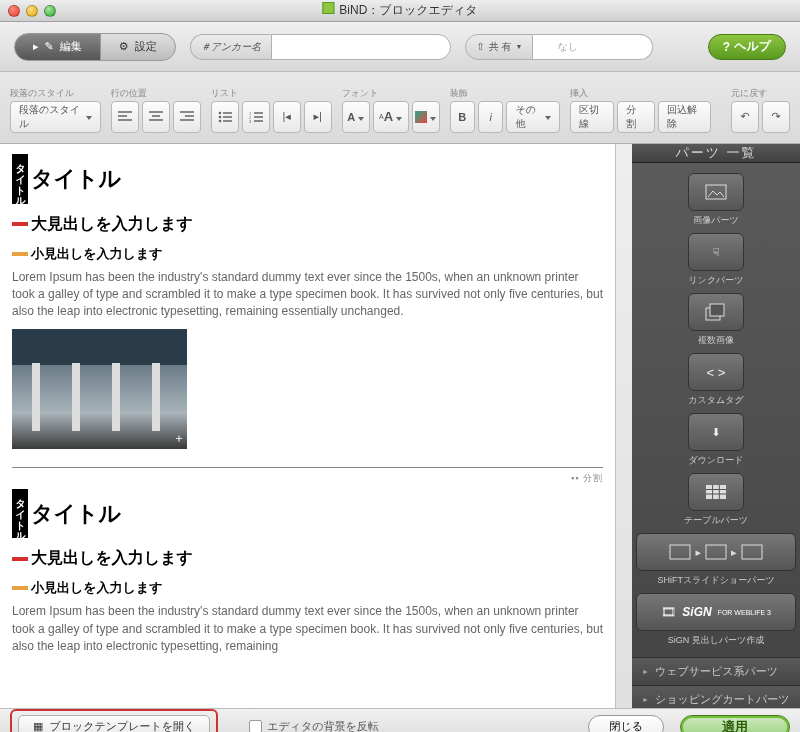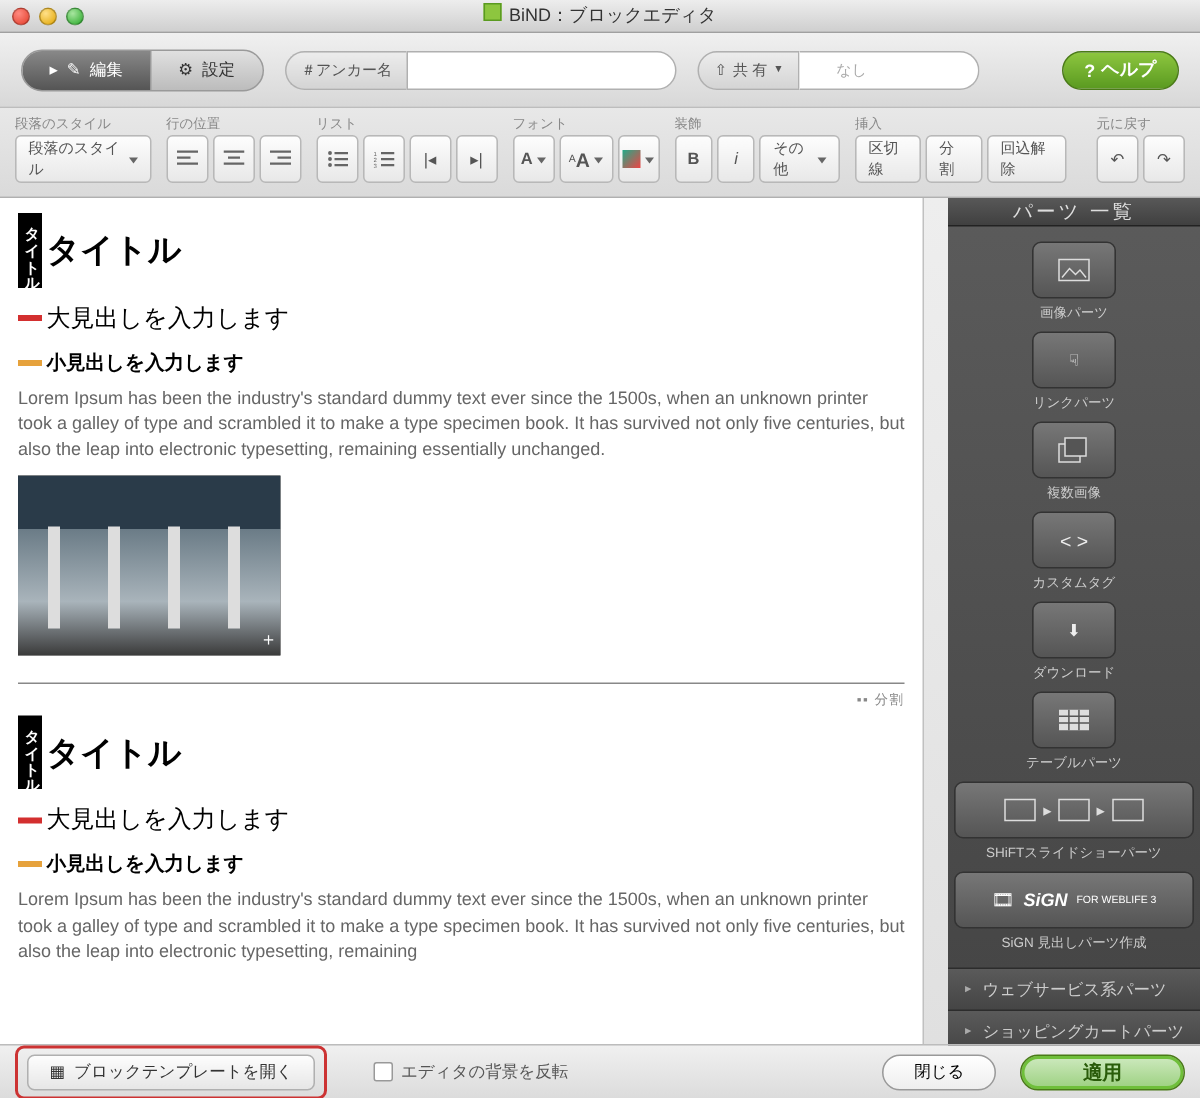--- a/index.html
+++ b/index.html
@@ -15,31 +15,31 @@
 .title { position: absolute; left: 50%; transform: translateX(-50%); font-size: 12px; color: #333; display: flex; align-items: flex-start; gap: 5px; }
 .title-ico { width: 12px; height: 12px; background: #8dc63f; border: 1px solid #5a9a20; }
 
 
 .toolbar1 { height: 50px; background: linear-gradient(#f0f0f0,#d8d8d8); display: flex; align-items: center; padding: 0 14px; gap: 14px; border-bottom: 1px solid #bdbdbd; }
 .seg { display: flex; background: linear-gradient(#e0e0e0,#bcbcbc); border-radius: 16px; border: 1px solid #9a9a9a; overflow: hidden; height: 28px; }
 .seg-btn { padding: 0 18px; display: flex; align-items: center; gap: 6px; border-left: 1px solid #9a9a9a; color: #333; }
 .seg-btn:first-child { border-left: none; }
 .seg-active { background: linear-gradient(#888,#555); color: #fff; }
 .fld { display: flex; align-items: center; height: 26px; }
-.fld-lbl { background: linear-gradient(#ececec,#d4d4d4); border: 1px solid #b0b0b0; border-right: none; padding: 0 10px; height: 26px; display: flex; align-items: center; border-radius: 13px 0 0 13px; font-size: 10px; color: #555; }
+.fld-lbl { background: linear-gradient(#ececec,#d4d4d4); border: 1px solid #b0b0b0; border-right: none; padding: 0 10px; height: 26px; display: flex; align-items: center; border-radius: 13px 0 0 13px; font-size: 10px; color: #555; font-style: italic; }
 .fld-input, .fld-input-r { border: 1px solid #b0b0b0; height: 26px; background: #fff; padding: 0 8px; font-size: 10px; }
 .fld-input { border-radius: 0 13px 13px 0; width: 180px; }
 .share-inner { display: flex; }
 .share-btn { background: linear-gradient(#ececec,#d4d4d4); border: 1px solid #b0b0b0; border-radius: 13px 0 0 13px; height: 26px; padding: 0 10px; display: flex; align-items: center; gap: 4px; font-size: 10px; color: #555; }
 .share-val { border: 1px solid #b0b0b0; border-left: none; border-radius: 0 13px 13px 0; height: 26px; width: 120px; background: #fff; display: flex; align-items: center; padding: 0 24px; color: #aaa; font-size: 10px; }
 .help { background: linear-gradient(#8dc63f,#5a9a20); color: #fff; border-radius: 13px; height: 26px; padding: 0 14px; display: flex; align-items: center; gap: 4px; border: 1px solid #4a7a18; font-size: 12px; font-weight: bold; }
 .spacer { flex: 1; }
 
 
-.toolbar2 { height: 60px; background: linear-gradient(#e8e8e8,#dadada); border-bottom: 1px solid #b0b0b0; display: flex; padding: 4px 10px 0 10px; gap: 10px; }
+.toolbar2 { height: 72px; background: linear-gradient(#e8e8e8,#dadada); border-bottom: 1px solid #b0b0b0; display: flex; padding: 4px 10px 0 10px; gap: 10px; align-items: center; }
 .grp { display: flex; flex-direction: column; gap: 2px; }
 .grp-lbl { font-size: 9px; color: #888; height: 12px; }
 .grp-btns { display: flex; gap: 3px; }
 .smbtn { width: 28px; height: 32px; background: linear-gradient(#fdfdfd,#e8e8e8); border: 1px solid #b8b8b8; border-radius: 4px; display: flex; align-items: center; justify-content: center; font-size: 11px; color: #555; position: relative; }
 .smbtn.w { width: auto; padding: 0 8px; font-size: 10px; }
 .smbtn .drop::after { content: ""; border-left: 3px solid transparent; border-right: 3px solid transparent; border-top: 4px solid #666; margin-left: 3px; display: inline-block; }
 .smbtn svg { width: 14px; height: 12px; }
 
 
 .main { display: flex; height: 564px; }
@@ -47,21 +47,21 @@
 .scroll-gutter { width: 16px; background: linear-gradient(#eee,#e0e0e0); }
 .sidebar { width: 168px; background: linear-gradient(#5b5b5b,#444); display: flex; flex-direction: column; }
 
 
 .block-title-row { display: flex; align-items: center; gap: 3px; margin-top: 2px; }
 .tag-v { writing-mode: vertical-rl; color: #fff; font-size: 10px; padding: 2px 1px; font-weight: bold; }
 .tag-title { background: #000; }
 .tag-big { background: #d32f2f; }
 .tag-small { background: #e6a23c; }
 .h1txt { font-size: 22px; font-weight: bold; }
-.h2txt { font-size: 16px; font-weight: normal; }
+.h2txt { font-size: 16px; font-weight: bold; }
 .h3txt { font-size: 13px; font-weight: bold; }
 .paratxt { color: #666; font-size: 12px; line-height: 1.45; margin-top: 6px; }
 .block-img { width: 175px; height: 120px; margin-top: 8px; background: #333; position: relative; overflow: hidden; }
 .block-img .arch { position:absolute; inset:0; background: linear-gradient(180deg,#2a3b49 0%, #2a3b49 30%, #6b7c87 30%, #a9b4bb 70%, #3a3a3a 100%); }
 .block-img .pillar { position:absolute; width:8px; top:34px; bottom:18px; background:#ddd; }
 .hr { border-top: 1px solid #888; margin: 18px 0 4px 0; }
 .divider-lbl { text-align: right; font-size: 9px; color: #888; padding-bottom: 2px; letter-spacing: 1px; }
 
 
 .sb-head { height: 44px; display: flex; align-items: center; justify-content: center; color: #ddd; font-size: 13px; letter-spacing: 2px; background: linear-gradient(#585858,#404040); border-bottom: 1px solid #222; }

